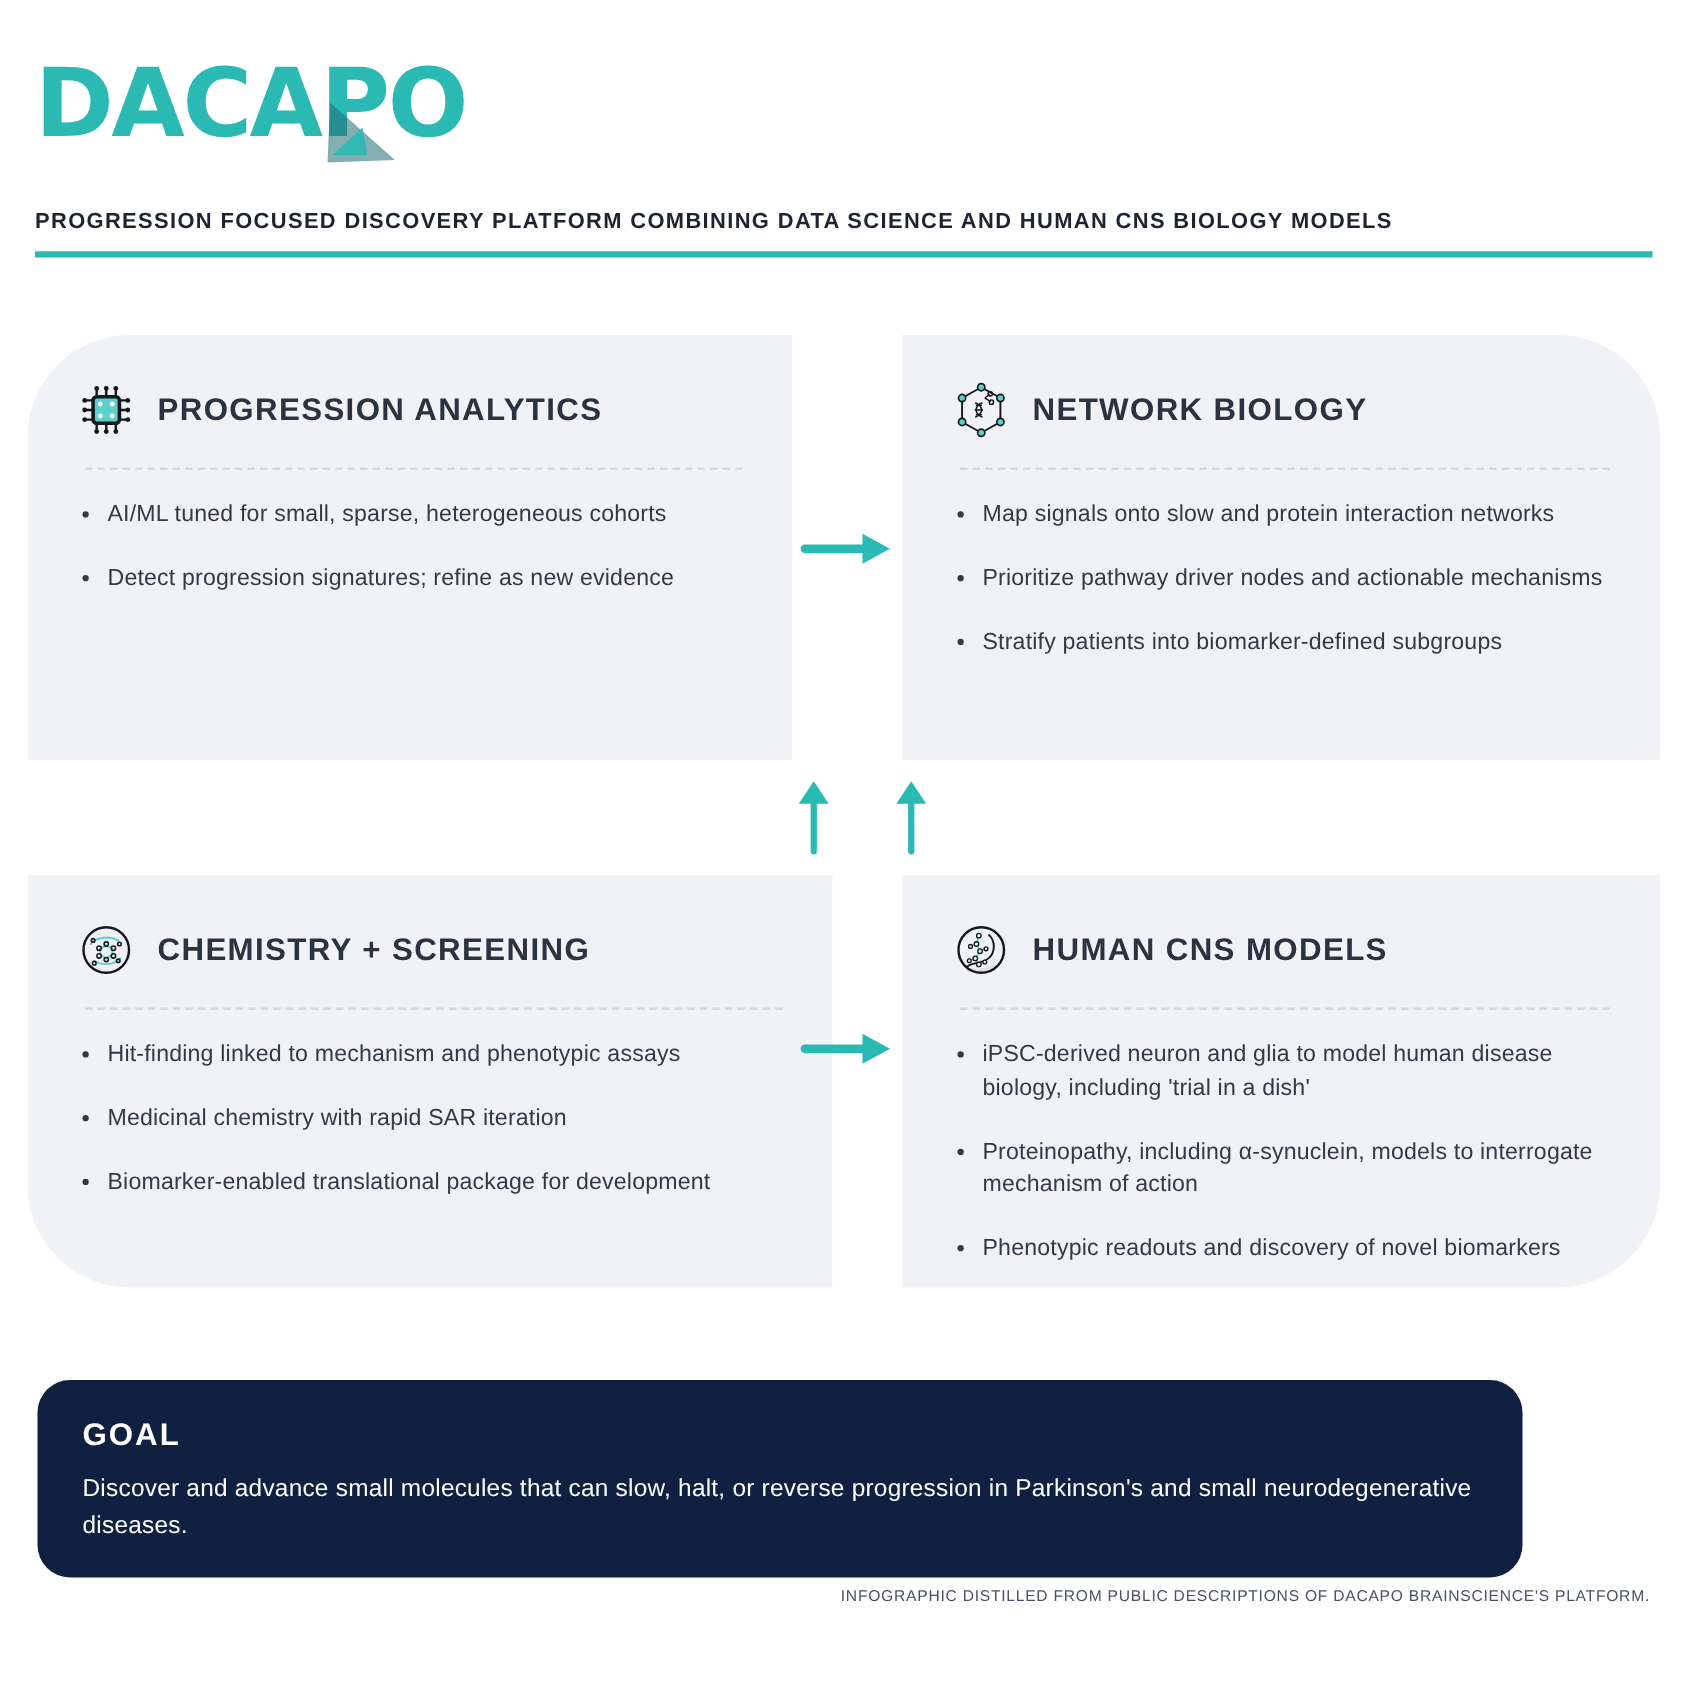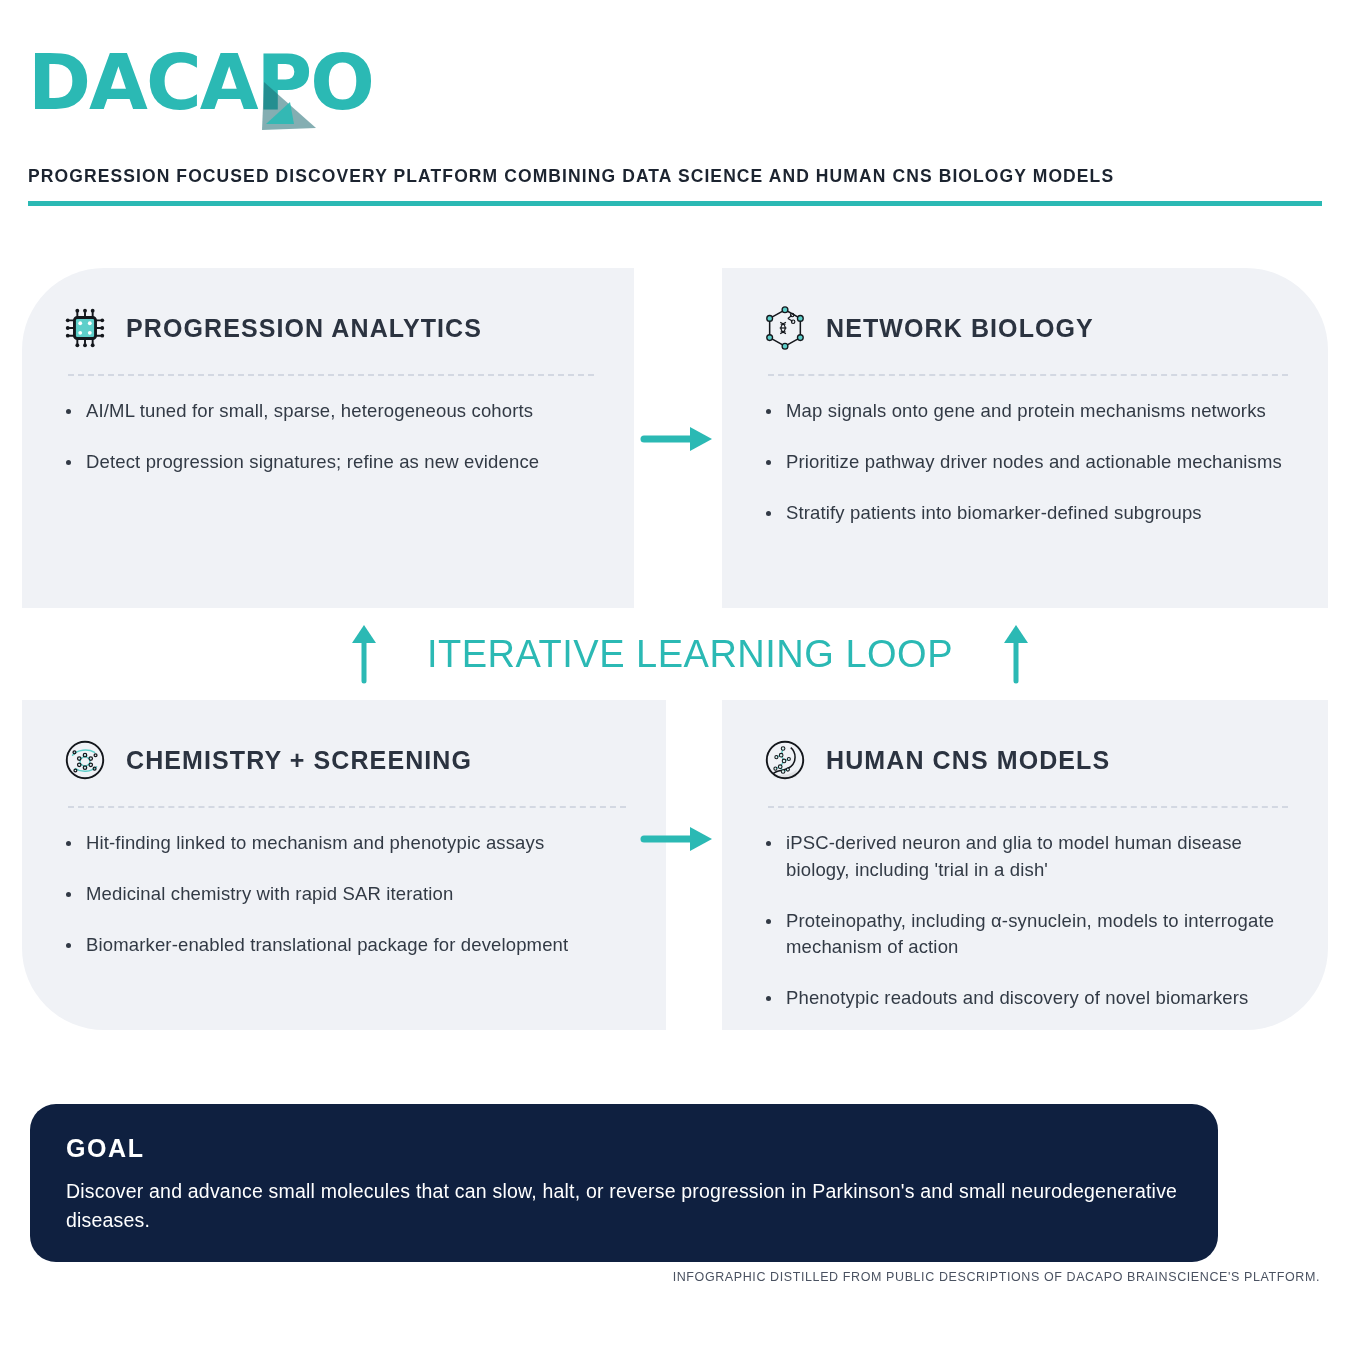--- a/index.html
+++ b/index.html
@@ -283,21 +283,21 @@
         </g>
         <g fill="none" stroke="#14171c" stroke-width="1.2">
           <circle cx="32.5" cy="17.5" r="1.8"></circle>
             <circle cx="31.5" cy="10.5" r="1.8"></circle>
         </g>
       </svg>
       <div class="card-title">NETWORK BIOLOGY</div>
     </div>
     <div class="card-divider"></div>
     <ul class="bullets">
-      <li>Map signals onto gene and protein mechanisms networks</li>
+      <li>Map signals onto slow and protein interaction networks</li>
       <li>Prioritize pathway driver nodes and actionable mechanisms</li>
       <li>Stratify patients into biomarker-defined subgroups</li>
     </ul>
   </div>
 
   <div class="card card-bl">
     <div class="card-head">
       <svg class="card-icon" viewBox="0 0 48 48">
         <circle cx="24" cy="24" r="19" fill="none" stroke="#14171c" stroke-width="2"></circle>
         <g stroke="#5ecfca" stroke-width="1.6" fill="none" stroke-linecap="round">
@@ -372,21 +372,20 @@
   <svg class="flow-arrow flow-arrow-bottom" viewBox="0 0 78 34">
     <line x1="4" y1="17" x2="52" y2="17" stroke="#2bb9b4" stroke-width="7" stroke-linecap="round"></line>
     <path d="M50 5 L72 17 L50 29 Z" fill="#2bb9b4"></path>
   </svg>
 
   <div class="loop-band">
     <svg class="loop-arrow" viewBox="0 0 30 62">
       <line x1="15" y1="58" x2="15" y2="14" stroke="#2bb9b4" stroke-width="5" stroke-linecap="round"></line>
       <path d="M15 2 L27 20 L3 20 Z" fill="#2bb9b4"></path>
     </svg>
-    <div class="loop-label">ITERATIVE LEARNING LOOP</div>
     <svg class="loop-arrow" viewBox="0 0 30 62">
       <line x1="15" y1="58" x2="15" y2="14" stroke="#2bb9b4" stroke-width="5" stroke-linecap="round"></line>
       <path d="M15 2 L27 20 L3 20 Z" fill="#2bb9b4"></path>
     </svg>
   </div>
 
   <div class="goal">
     <div class="goal-title">GOAL</div>
     <div class="goal-body">Discover and advance small molecules that can slow, halt, or reverse progression in Parkinson's and small neurodegenerative diseases.</div>
   </div>

